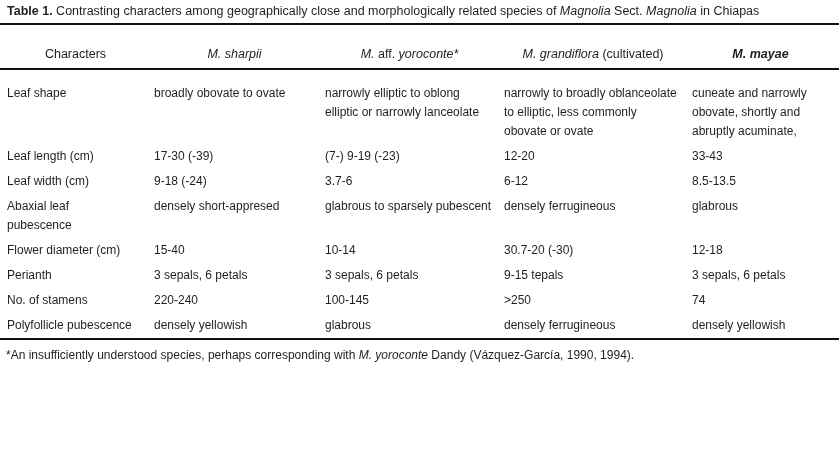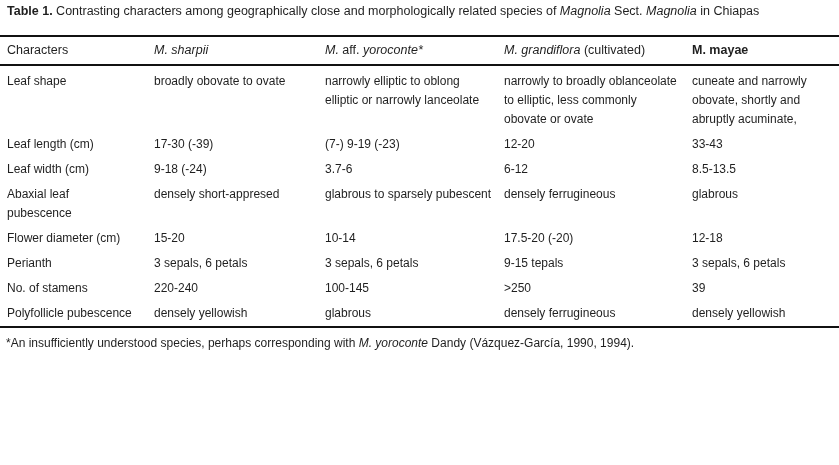--- a/index.html
+++ b/index.html
@@ -8,47 +8,47 @@
     height: 465px;
     box-sizing: border-box;
     background: #ffffff;
     font-family: "Liberation Sans", sans-serif;
     color: #1f1f1f;
     overflow: hidden;
   }
   .table-title {
     font-size: 12.5px;
     line-height: 15px;
-    padding: 4px 8px 16px 7px;
+    padding: 4px 8px 4px 7px;
     border-bottom: 2px solid #111;
   }
   table.species-table {
     width: 839px;
     border-collapse: collapse;
     table-layout: fixed;
     font-size: 12px;
   }
   table.species-table thead th {
-    text-align: left;
+    text-align: center;
     font-weight: normal;
     font-size: 12.5px;
     vertical-align: bottom;
-    padding: 6px 10px 7px 0;
+    padding: 22px 10px 7px 0;
     border-bottom: 2px solid #111;
   }
   table.species-table thead th:first-child,
   table.species-table tbody td:first-child {
     padding-left: 7px;
   }
   table.species-table tbody td {
     vertical-align: top;
     padding: 3px 12px 3px 0;
     line-height: 19px;
   }
-  table.species-table tbody tr:first-child td { padding-top: 6px; }
+  table.species-table tbody tr:first-child td { padding-top: 14px; }
   table.species-table tbody tr:last-child td { border-bottom: 2px solid #111; margin-top: 34px; }
   td.char-cell { white-space: pre-line; }
   .footnote {
     font-size: 12px;
     padding: 8px 8px 0 6px;
     line-height: 15px;
   }
 </style>
 </head>
 <body>
@@ -64,21 +64,21 @@
       <col style="width:179px">
       <col style="width:188px">
       <col style="width:147px">
     </colgroup>
     <thead>
       <tr>
         <th><span>Characters</span></th>
         <th><span style="font-style: italic; margin-top: 47px;">M. sharpii</span></th>
         <th><span style="font-style: italic;">M.</span><span> aff. </span><span style="font-style: italic;">yoroconte*</span></th>
         <th><span style="font-style: italic; margin-top: 32px;">M. grandiflora</span><span> (cultivated)</span></th>
-        <th><span style="font-weight: bold;">M. mayae</span></th>
+        <th><span style="font-style: italic; font-weight: bold;">M. mayae</span></th>
       </tr>
     </thead>
     <tbody>
         <tr>
           <td class="char-cell">Leaf shape</td>
           <td>broadly obovate to ovate</td>
           <td>narrowly elliptic to oblong elliptic or narrowly lanceolate</td>
           <td>narrowly to broadly oblanceolate to elliptic, less commonly obovate or ovate</td>
           <td>cuneate and narrowly obovate, shortly and abruptly acuminate,</td>
         </tr>
@@ -99,38 +99,38 @@
         <tr>
           <td class="char-cell">Abaxial leaf
 pubescence</td>
           <td>densely short-appresed</td>
           <td>glabrous to sparsely pubescent</td>
           <td>densely ferrugineous</td>
           <td>glabrous</td>
         </tr>
         <tr>
           <td class="char-cell">Flower diameter (cm)</td>
-          <td>15-20</td>
+          <td>15-40</td>
           <td>10-14</td>
-          <td>17.5-20 (-20)</td>
+          <td>30.7-20 (-30)</td>
           <td>12-18</td>
         </tr>
         <tr>
           <td class="char-cell">Perianth</td>
           <td>3 sepals, 6 petals</td>
           <td>3 sepals, 6 petals</td>
           <td>9-15 tepals</td>
           <td>3 sepals, 6 petals</td>
         </tr>
         <tr>
           <td class="char-cell">No. of stamens</td>
           <td>220-240</td>
           <td>100-145</td>
           <td>&gt;250</td>
-          <td>39</td>
+          <td>74</td>
         </tr>
         <tr>
           <td class="char-cell">Polyfollicle pubescence</td>
           <td>densely yellowish</td>
           <td>glabrous</td>
           <td>densely ferrugineous</td>
           <td>densely yellowish</td>
         </tr>
       </tbody>
   </table>

